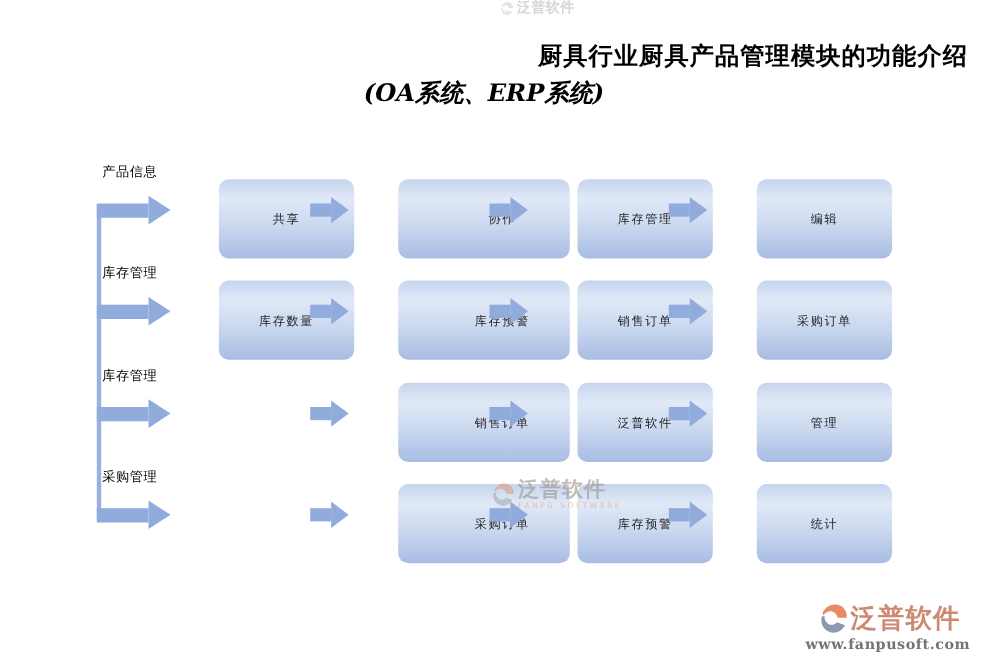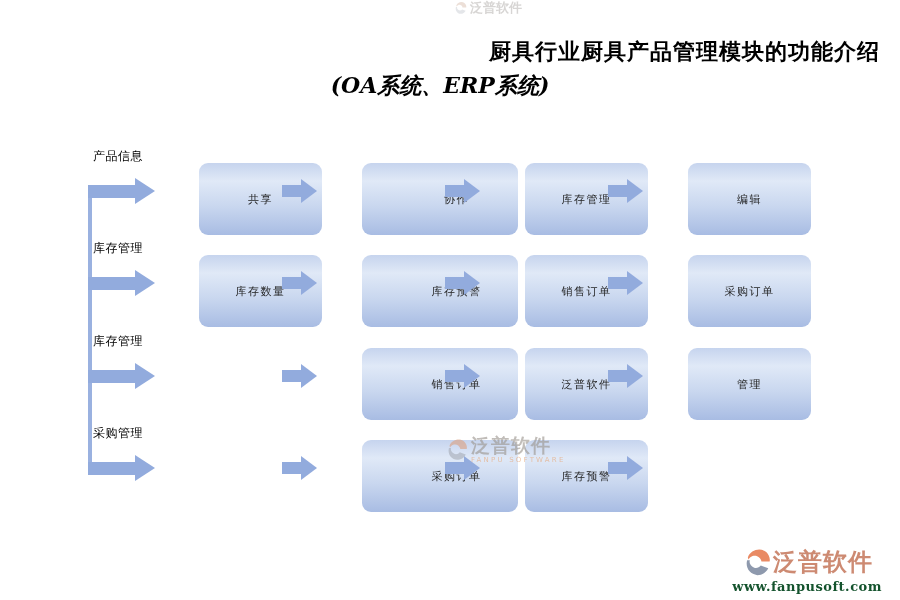--- a/index.html
+++ b/index.html
@@ -58,21 +58,21 @@
   .wm-center .wm-sub{font-size:7px;color:#e6a473;letter-spacing:2.2px;margin-top:1px;font-weight:normal;}
 
   .footer-logo{position:absolute;right:18px;bottom:6px;text-align:center;z-index:60;}
   .fl-top{display:flex;align-items:center;gap:2px;justify-content:center;}
   .fl-top svg{width:30px;height:33px;}
   .fl-brand{
     font-size:24px;font-weight:bold;color:#cd8a72;letter-spacing:1px;
     font-family:"DejaVu Sans","Liberation Sans",sans-serif;line-height:26px;
   }
   .fl-url{
-    font-size:13px;font-weight:bold;color:#14532d;margin-top:1px;
+    font-size:13px;font-weight:bold;color:#737373;margin-top:1px;
     font-family:"DejaVu Serif","Liberation Serif",serif;letter-spacing:0.5px;
   }
 </style>
 </head>
 <body>
 
 <div class="stage">
 
   <div class="title-block">
     <div class="title-line1">厨具行业厨具产品管理模块的功能介绍</div>
@@ -173,20 +173,21 @@
     <div class="box c1">采购订单</div>
     <div class="arrow mid-arrow a1">
         <div class="shaft"></div>
         <div class="head"></div>
       </div>
     <div class="box c2">库存预警</div>
     <div class="arrow mid-arrow a2">
         <div class="shaft"></div>
         <div class="head"></div>
       </div>
+    <div class="box c3">统计</div>
   </div>
 
   <div class="wm wm-center">
     <svg viewBox="0 0 44 48">
       <path d="M10 18 C14 7 28 3 37 10 C41 14 43 19 42 24 L30 24 C29 18 23 14 17 16 C14 17 12 19 11 21 Z" fill="#dba182"></path>
       <path d="M9 22 C6 33 13 43 24 44 C31 44 37 40 40 34 L29 30 C26 34 20 35 16 31 C13 28 12 25 13 22 Z" fill="#a7adb8"></path>
     </svg>
     <div>
       <div class="wm-brand">泛普软件</div>
       <div class="wm-sub">FANPU SOFTWARE</div>

